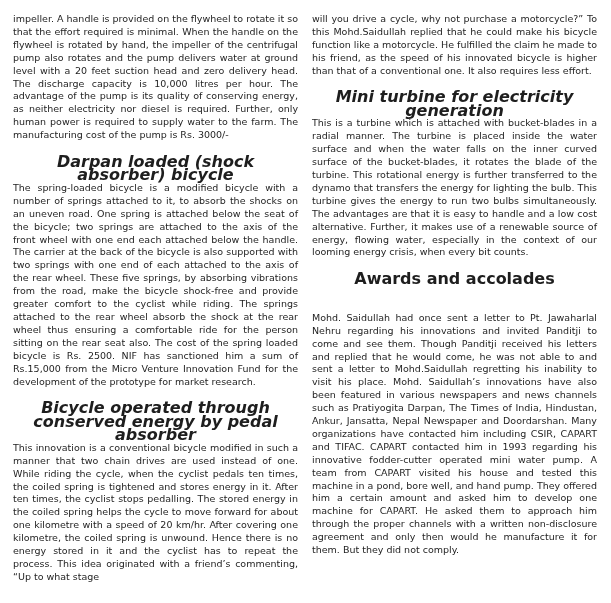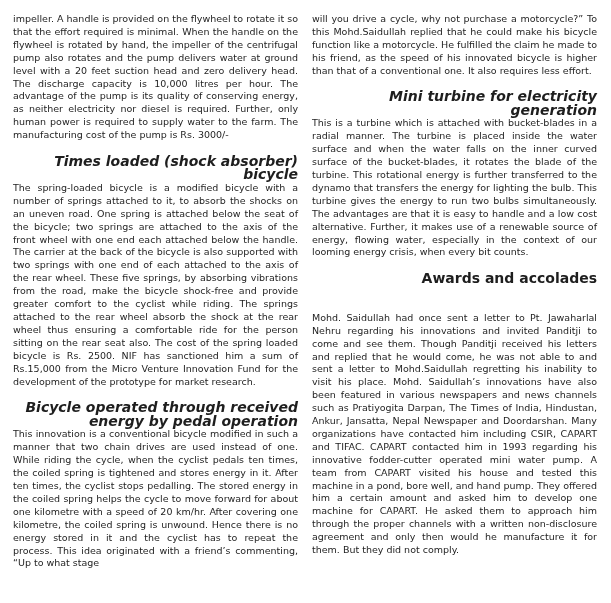--- a/index.html
+++ b/index.html
@@ -30,45 +30,45 @@
     text-align: justify;
     letter-spacing: 0;
   }
   .para {
     margin: 0 0 12.9px 0;
   }
   .para:last-child {
     margin-bottom: 0;
   }
   .heading {
-    font-size: 14px;
+    font-size: 16px;
     font-weight: bold;
     margin: 0;
     line-height: 13.5px;
-    text-align: right;
+    text-align: center;
   }
   .heading.italic {
     font-style: italic;
   }
   .heading.spaced-after {
     margin-bottom: 26px;
   }
 </style>
 </head>
 <body>
 
 <div class="page">
 
   <div class="col">
     <p class="para">impeller. A handle is provided on the flywheel to rotate it so that the effort required is minimal. When the handle on the flywheel is rotated by hand, the impeller of the centrifugal pump also rotates and the pump delivers water at ground level with a 20 feet suction head and zero delivery head. The discharge capacity is 10,000 litres per hour. The advantage of the pump is its quality of conserving energy, as neither electricity nor diesel is required. Further, only human power is required to supply water to the farm. The manufacturing cost of the pump is Rs. 3000/-</p>
 
-    <h3 class="heading italic">Times loaded (shock absorber) bicycle</h3>
+    <h3 class="heading italic">Darpan loaded (shock absorber) bicycle</h3>
     <p class="para">The spring-loaded bicycle is a modified bicycle with a number of springs attached to it, to absorb the shocks on an uneven road. One spring is attached below the seat of the bicycle; two springs are attached to the axis of the front wheel with one end each attached below the handle. The carrier at the back of the bicycle is also supported with two springs with one end of each attached to the axis of the rear wheel. These five springs, by absorbing vibrations from the road, make the bicycle shock-free and provide greater comfort to the cyclist while riding. The springs attached to the rear wheel absorb the shock at the rear wheel thus ensuring a comfortable ride for the person sitting on the rear seat also. The cost of the spring loaded bicycle is Rs. 2500. NIF has sanctioned him a sum of Rs.15,000 from the Micro Venture Innovation Fund for the development of the prototype for market research.</p>
 
-    <h3 class="heading italic">Bicycle operated through received energy by pedal operation</h3>
+    <h3 class="heading italic">Bicycle operated through conserved energy by pedal absorber</h3>
     <p class="para">This innovation is a conventional bicycle modified in such a manner that two chain drives are used instead of one. While riding the cycle, when the cyclist pedals ten times, the coiled spring is tightened and stores energy in it. After ten times, the cyclist stops pedalling. The stored energy in the coiled spring helps the cycle to move forward for about one kilometre with a speed of 20 km/hr. After covering one kilometre, the coiled spring is unwound. Hence there is no energy stored in it and the cyclist has to repeat the process. This idea originated with a friend’s commenting, “Up to what stage</p>
   </div>
 
   <div class="col">
     <p class="para">will you drive a cycle, why not purchase a motorcycle?” To this Mohd.Saidullah replied that he could make his bicycle function like a motorcycle. He fulfilled the claim he made to his friend, as the speed of his innovated bicycle is higher than that of a conventional one.  It also requires less effort.</p>
 
     <h3 class="heading italic">Mini turbine for electricity generation</h3>
     <p class="para">This is a turbine which is attached with bucket-blades in a radial manner. The turbine is placed inside the water surface and when the water falls on the inner curved surface of the bucket-blades, it rotates the blade of the turbine. This rotational energy is further transferred to the dynamo that transfers the energy for lighting the bulb. This turbine gives the energy to run two bulbs simultaneously. The advantages are that it is easy to handle and a low cost alternative.  Further, it makes use of a renewable source of energy, flowing water, especially in the context of our looming energy crisis, when every bit counts.</p>
 
     <h3 class="heading spaced-after">Awards and accolades</h3>

